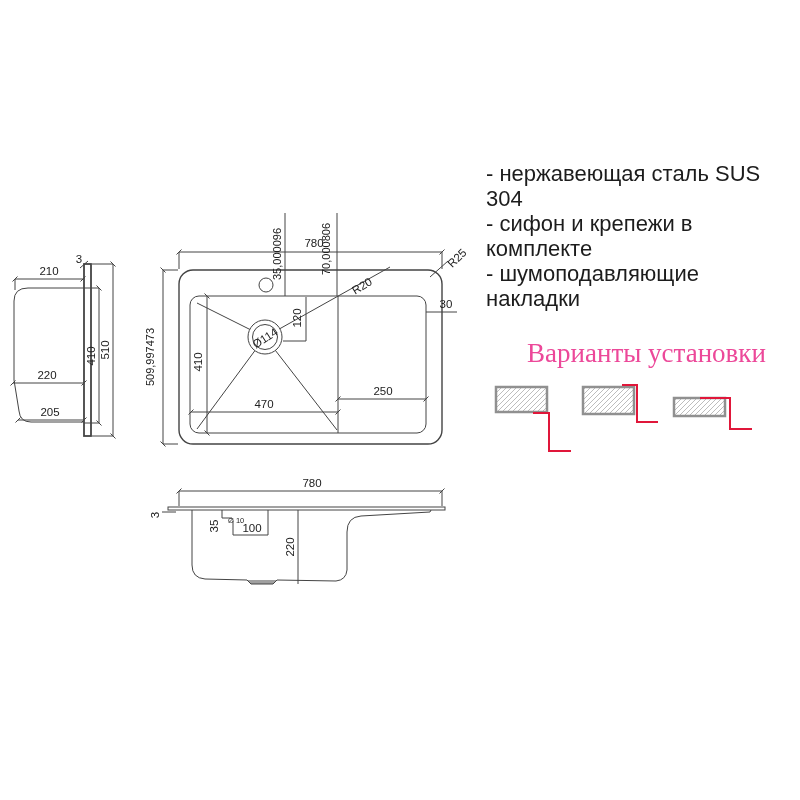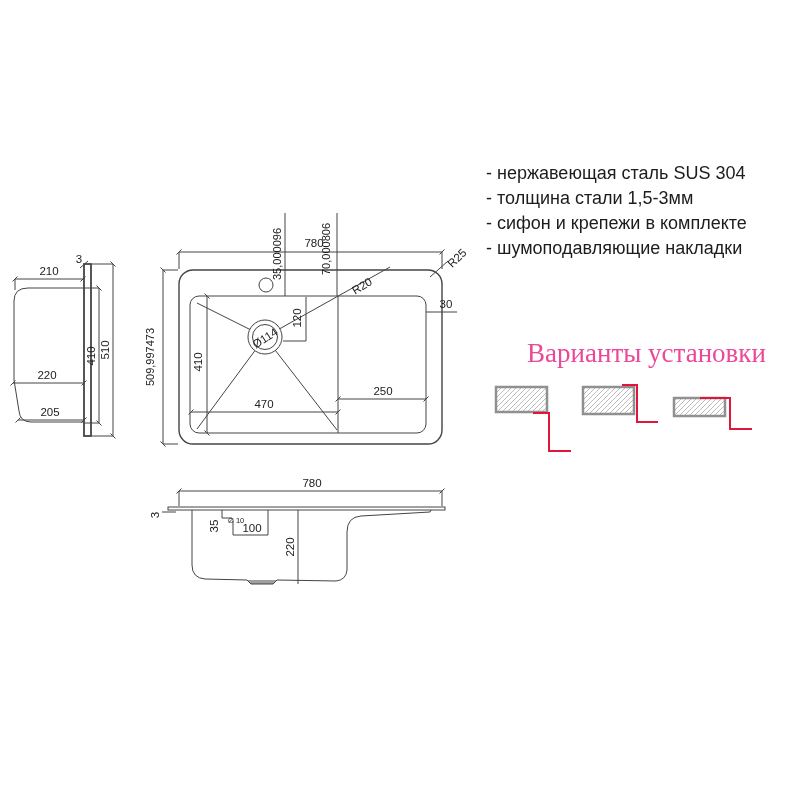--- a/index.html
+++ b/index.html
@@ -4,21 +4,21 @@
 <style>
   html,body{margin:0;padding:0;background:#fff;}
   .page{position:relative;width:800px;height:800px;background:#ffffff;overflow:hidden;
         font-family:"Liberation Sans",sans-serif;color:#1c1c1c;}
   svg{position:absolute;left:0;top:0;}
   svg text{font-family:"Liberation Sans",sans-serif;fill:#222;}
   .ln{stroke:#444;stroke-width:1;fill:none;}
   .ln2{stroke:#444;stroke-width:1.4;fill:none;}
   .dimtxt{font-size:11.5px;}
   .dimsm{font-size:11px;}
-  .specs{position:absolute;left:486px;top:161px;width:310px;font-size:18px;line-height:25px;}
+  .specs{position:absolute;left:486px;top:161px;width:310px;font-size:22px;line-height:25px;}
   .head{position:absolute;left:487px;top:338px;width:300px;
         font-family:"Liberation Serif",serif;font-size:27px;font-weight:400;color:#ec4899;margin-left:40px;}
   .vgroup{position:absolute;left:486px;top:380px;width:300px;height:90px;}
   .vgroup svg{position:absolute;top:0;}
 </style>
 </head>
 <body>
 
 <div class="page">
 
@@ -177,21 +177,20 @@
 
       <g>
         <line class="ln" x1="298" y1="510" x2="298" y2="584"></line>
         <text class="dimtxt" x="291" y="550" text-anchor="middle" transform="rotate(-90 291 547)">220</text>
       </g>
     </g>
   </svg>
 
   <div class="specs">
     <div>- нержавеющая сталь SUS 304</div>
-    <div>- толщина стали 1,5-3мм</div>
     <div>- сифон и крепежи в комплекте</div>
     <div>- шумоподавляющие накладки</div>
   </div>
 
   <div class="head">Варианты установки</div>
 
   <div class="vgroup">
 
     <svg width="90" height="90" style="left:3px">
       <defs>

